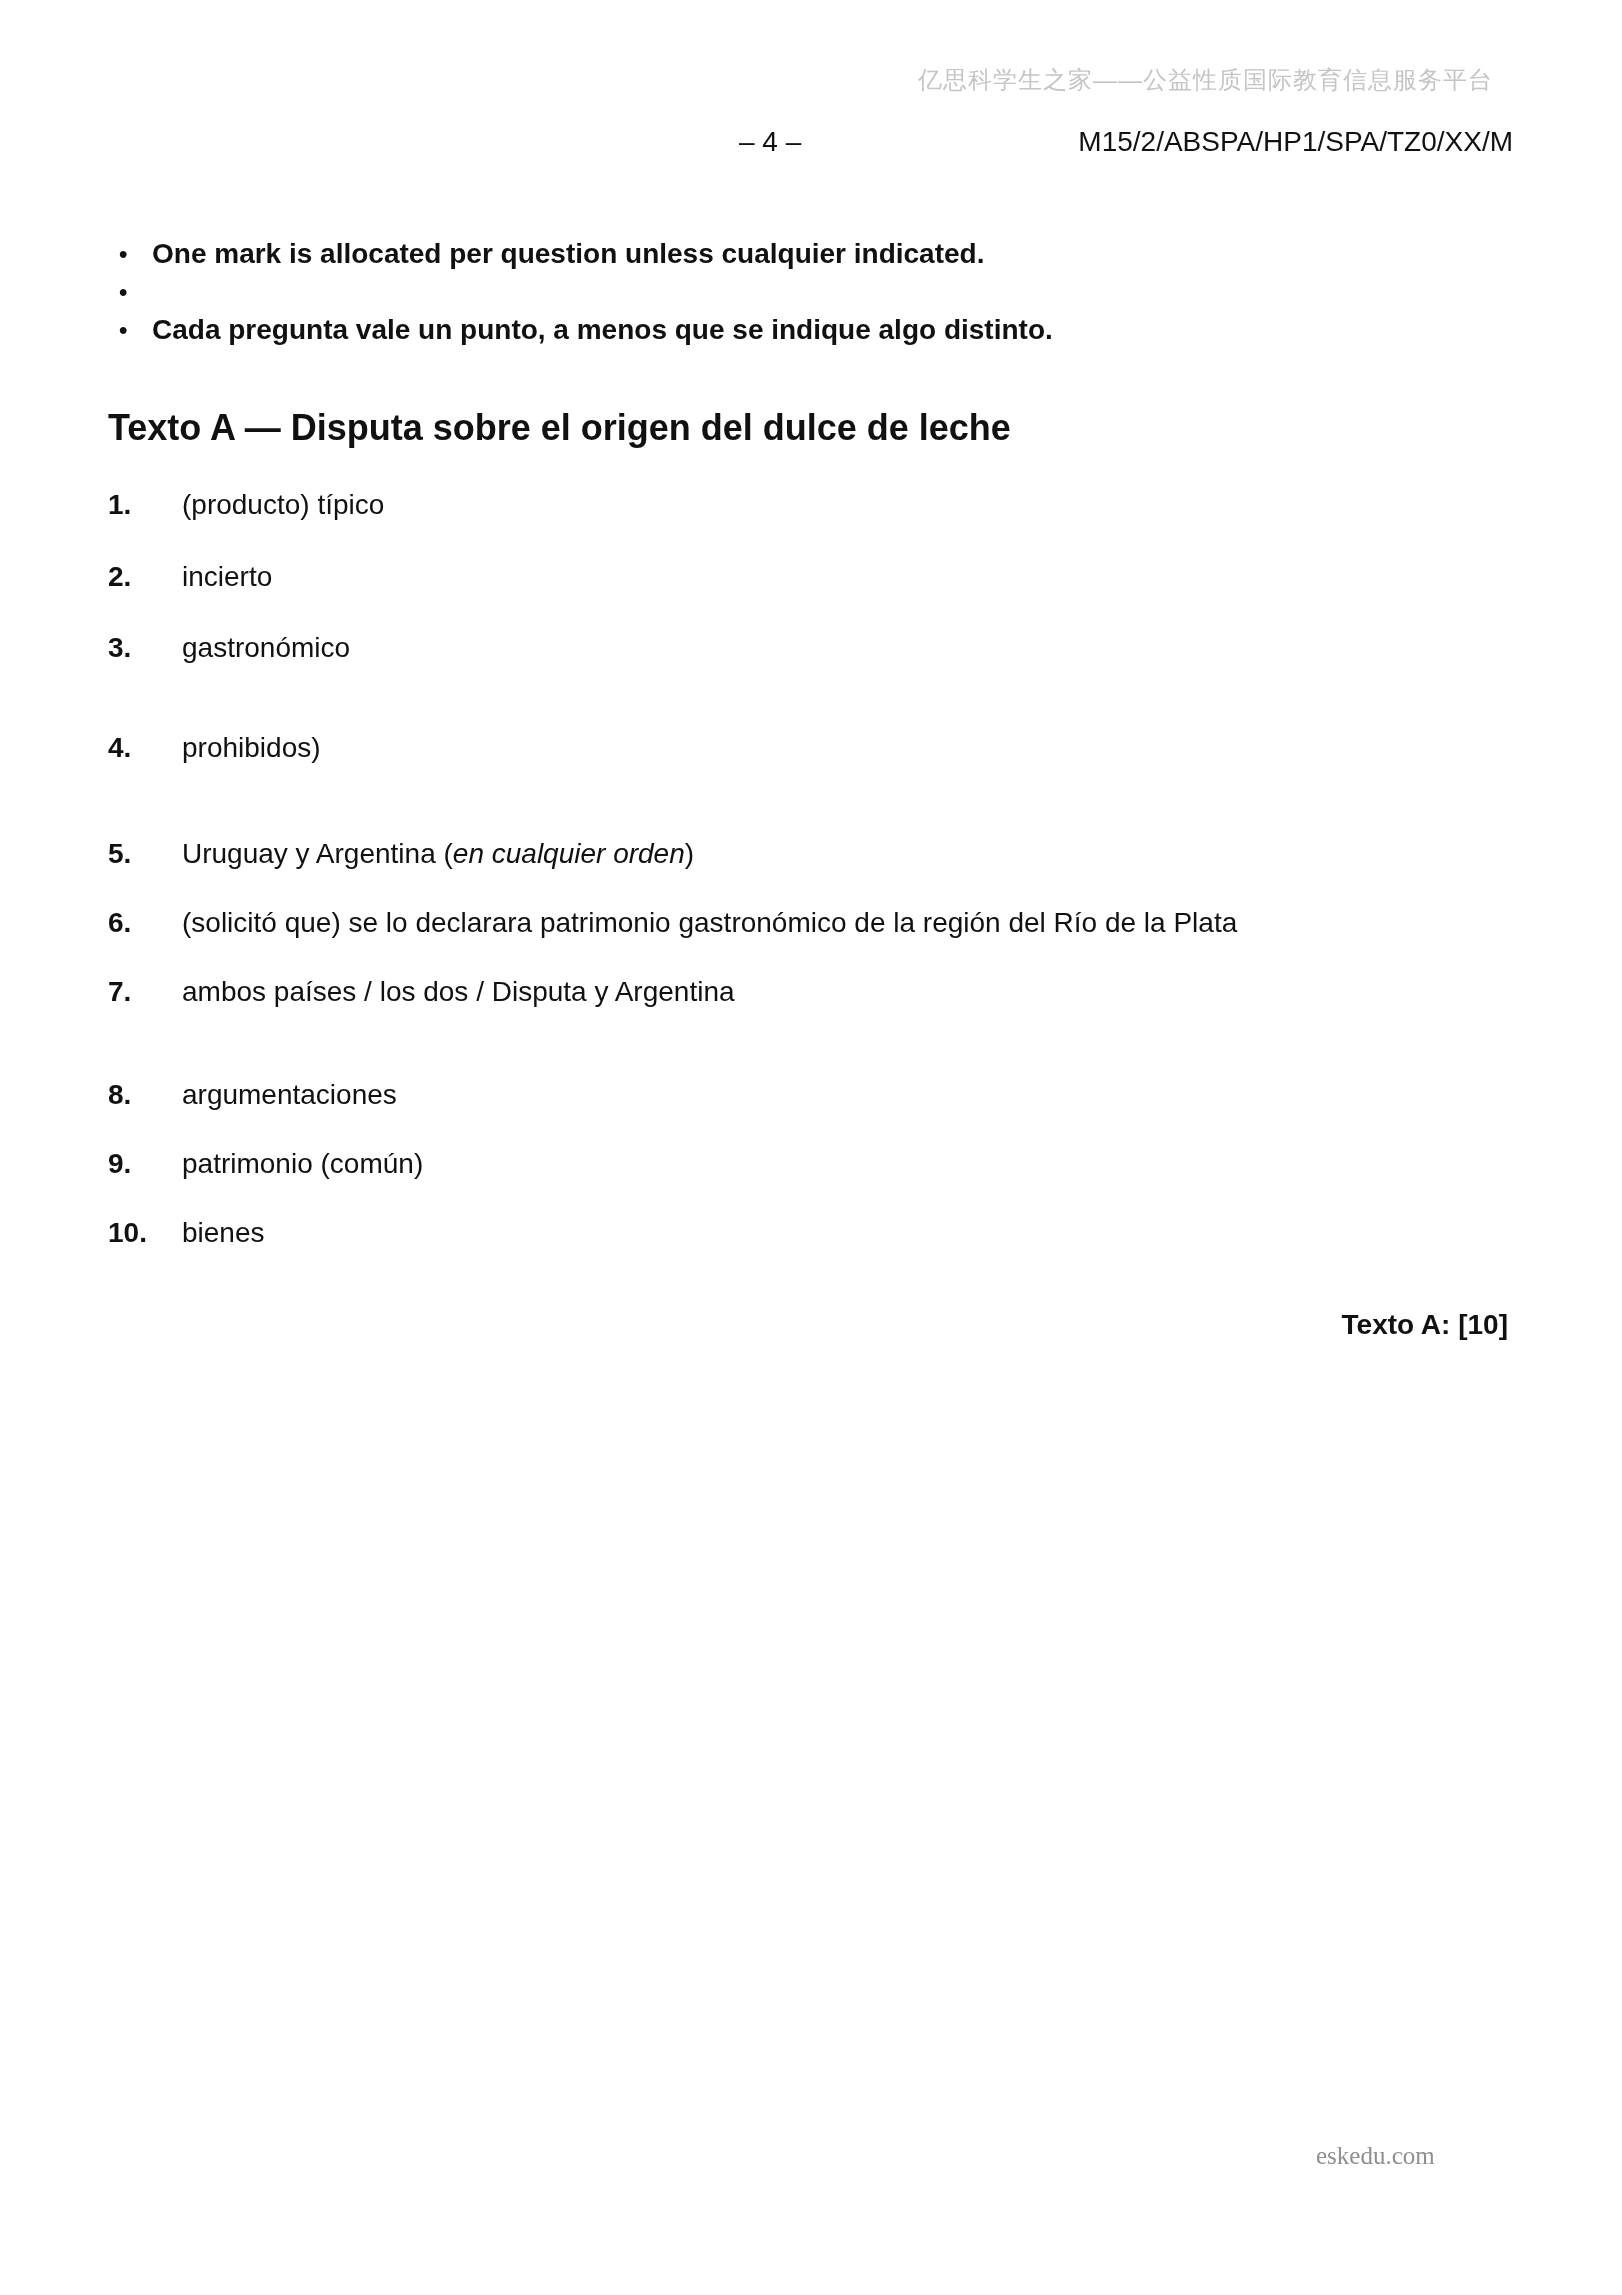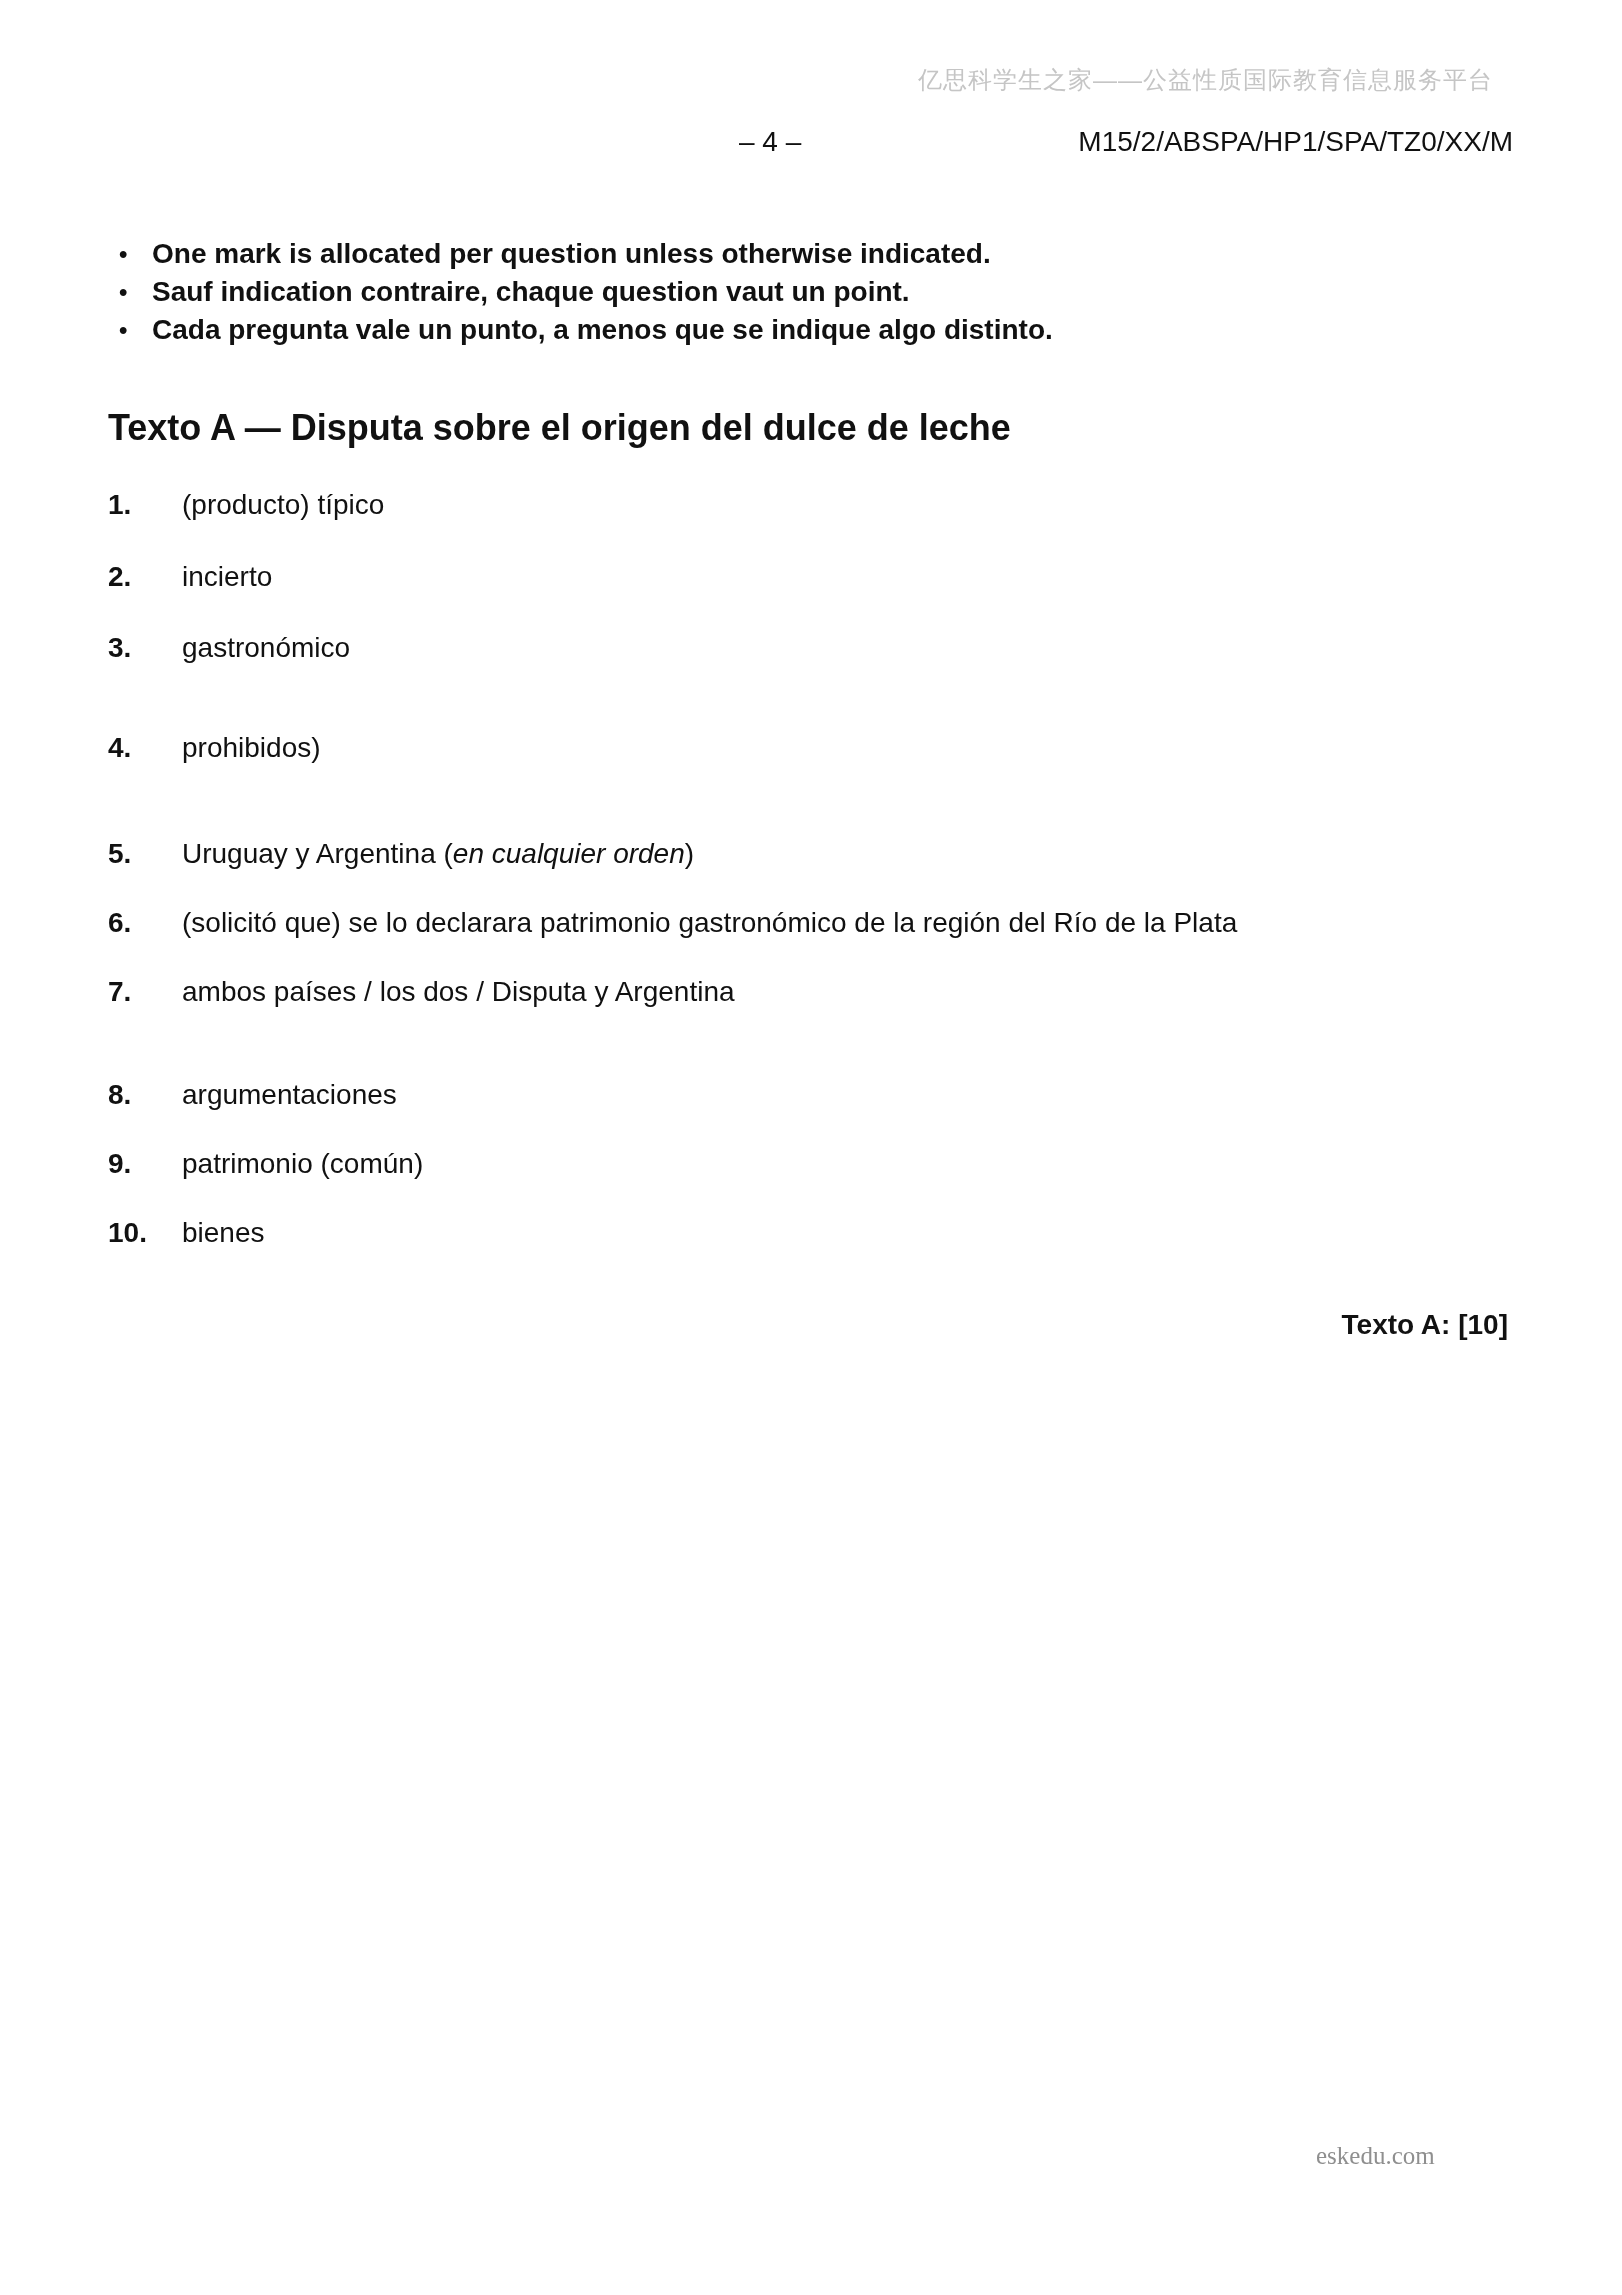--- a/index.html
+++ b/index.html
@@ -102,25 +102,24 @@
 
   <div class="abs watermark-cn">亿思科学生之家——公益性质国际教育信息服务平台</div>
 
   <div class="abs page-number">– 4 –</div>
 
   <div class="abs paper-code">M15/2/ABSPA/HP1/SPA/TZ0/XX/M</div>
 
   <div class="abs instructions">
     <div class="bullet-row">
       <span class="bullet-dot">•</span>
-      <span>One mark is allocated per question unless otherwise indicated.</span>
+      <span>One mark is allocated per question unless cualquier indicated.</span>
     </div>
     <div class="bullet-row">
       <span class="bullet-dot">•</span>
-      <span>Sauf indication contraire, chaque question vaut un point.</span>
     </div>
     <div class="bullet-row">
       <span class="bullet-dot">•</span>
       <span>Cada pregunta vale un punto, a menos que se indique algo distinto.</span>
     </div>
   </div>
 
   <div class="abs section-title">Texto A — Disputa sobre el origen del dulce de leche</div>
 
   <div class="abs answer-row" style="top:486px">

